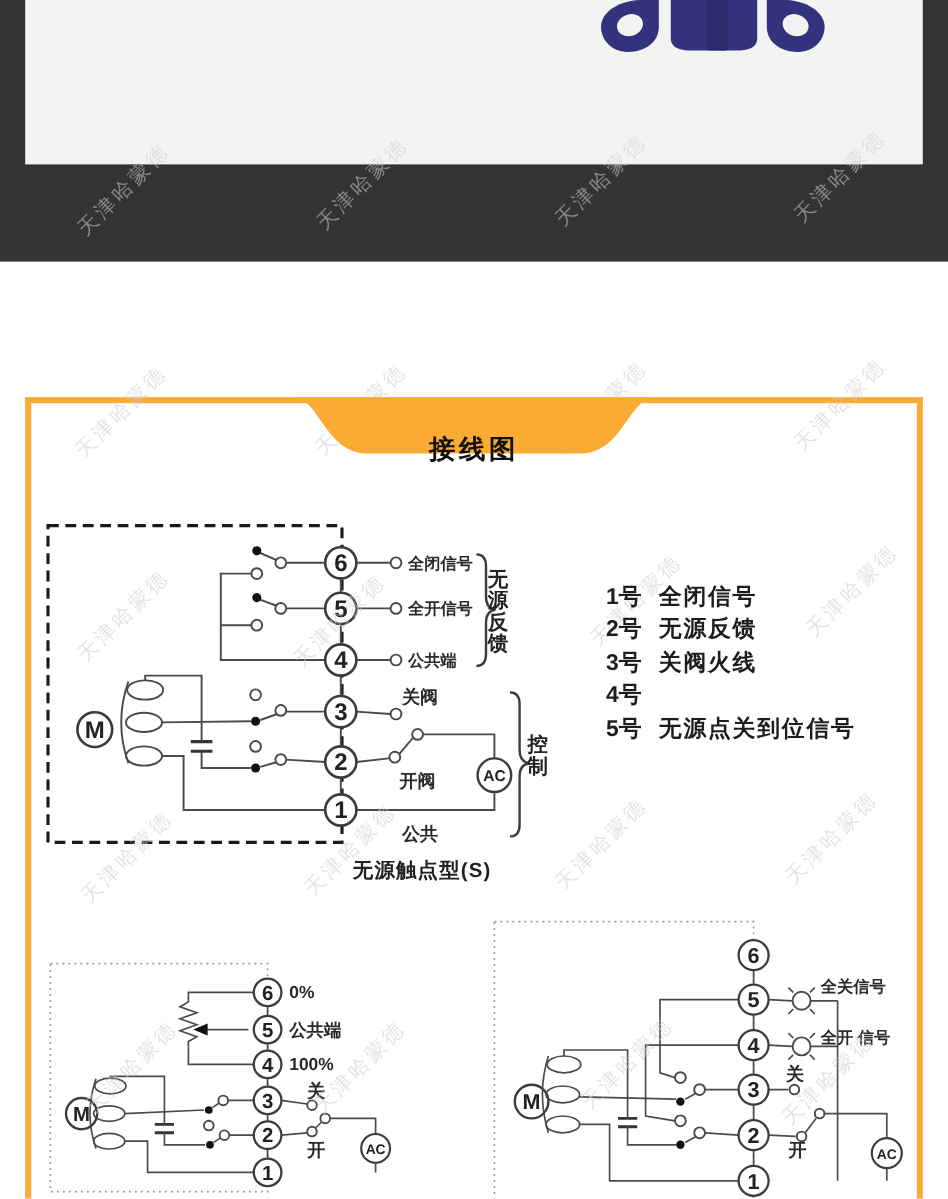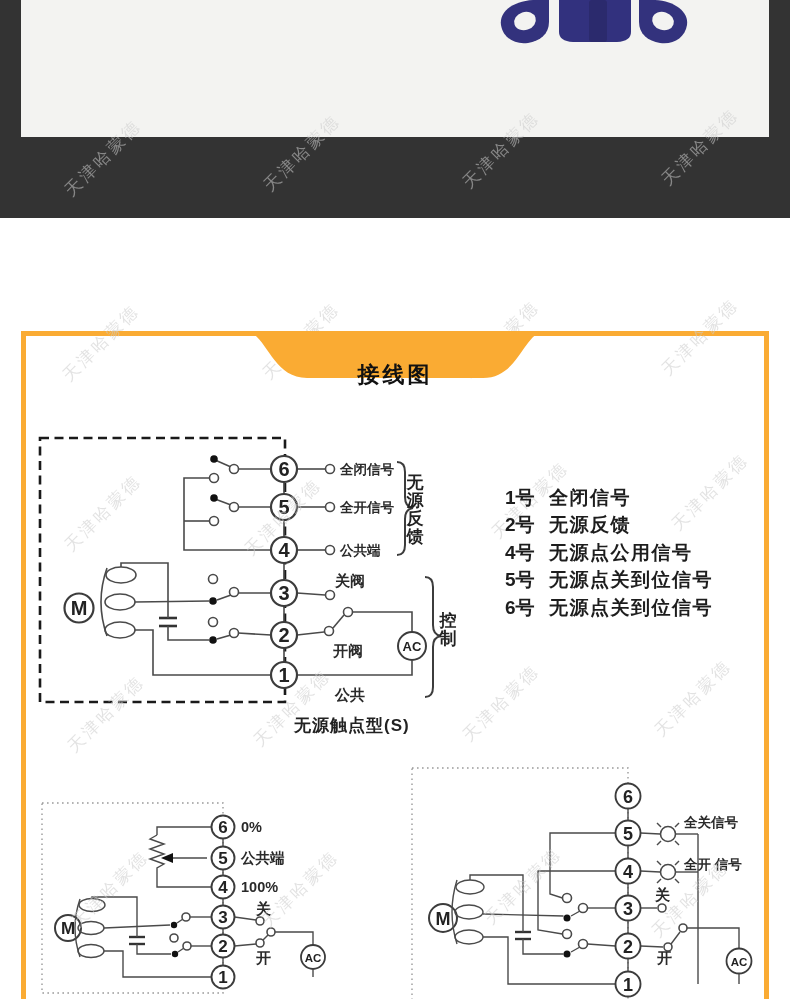--- a/index.html
+++ b/index.html
@@ -193,29 +193,28 @@
   <div class="term-list">
     <div class="term-row">
         <span class="term-num">1号</span>
         <span class="term-desc">全闭信号</span>
       </div>
     <div class="term-row">
         <span class="term-num">2号</span>
         <span class="term-desc">无源反馈</span>
       </div>
     <div class="term-row">
+        <span class="term-num">3号</span>
+        <span class="term-desc">关阀火线</span>
+      </div>
+    <div class="term-row">
         <span class="term-num">4号</span>
-        <span class="term-desc">无源点公用信号</span>
       </div>
     <div class="term-row">
         <span class="term-num">5号</span>
-        <span class="term-desc">无源点关到位信号</span>
-      </div>
-    <div class="term-row">
-        <span class="term-num">6号</span>
         <span class="term-desc">无源点关到位信号</span>
       </div>
   </div>
 
   <svg class="dg" style="left:35px;top:795px;" width="330" height="204" viewBox="0 0 330 204">
     <rect x="7" y="8" width="181" height="190" fill="none" stroke="#9a9a9a" stroke-width="1.4" stroke-dasharray="1.6 3.4"></rect>
 
     <g>
       <circle cx="33" cy="133" r="13" fill="#fff" stroke="#3c3c3c" stroke-width="2"></circle>
       <text x="33" y="139" class="term-t" font-size="17">M</text>

